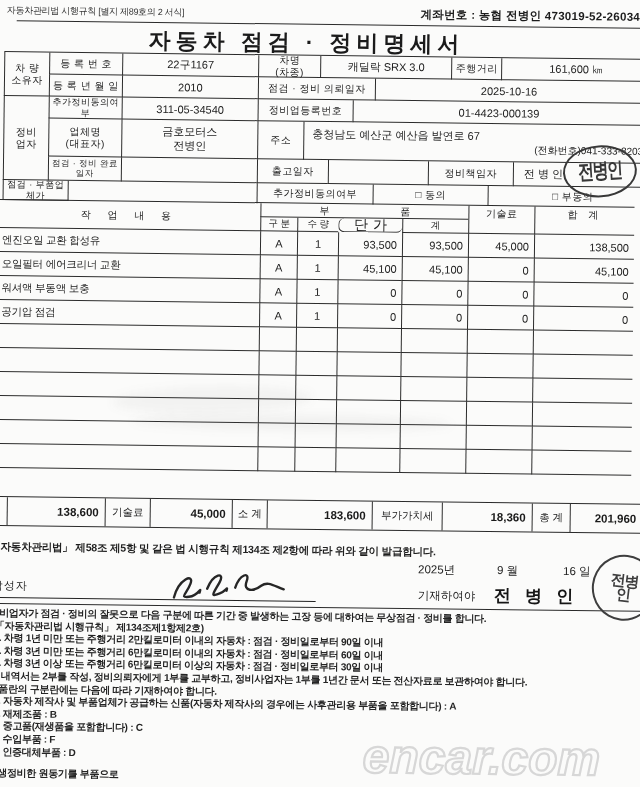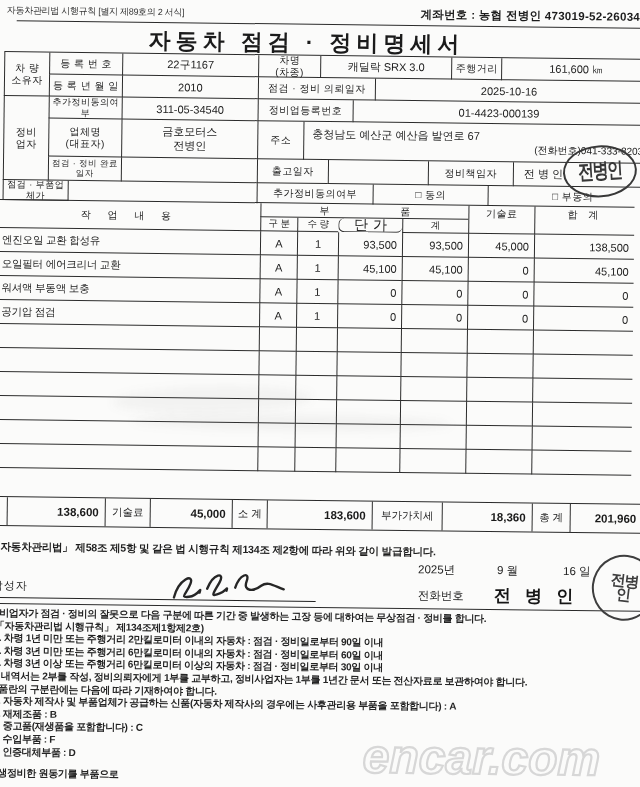--- a/index.html
+++ b/index.html
@@ -286,21 +286,21 @@
     <path d="M8 27 C15 9, 31 5, 26 15 C21 25, 13 28, 23 28 C33 28, 37 18, 34 25
              M42 22 C50 7, 62 7, 55 17 C48 27, 43 31, 54 28 C61 26, 63 21, 61 26
              M70 24 C76 11, 87 9, 82 19 C77 29, 88 30, 96 25 C103 21, 108 26, 118 31" fill="none" stroke="#262626" stroke-width="2.4" stroke-linecap="round" transform="rotate(-7 60 20)"></path>
   </svg>
   <div class="abs sigline"></div>
   <div class="abs fullline"></div>
 
   <div class="abs dt" style="top:561px;left:438px;">2025년</div>
   <div class="abs dt" style="top:561px;left:517px;">9 월</div>
   <div class="abs dt" style="top:561px;left:583px;">16 일</div>
-  <div class="abs dt" style="top:587px;left:438px;">전화번호</div>
+  <div class="abs dt" style="top:587px;left:438px;">기재하여야</div>
   <div class="abs ceoname" style="top:582px;left:514px;">전 병 인</div>
 
   <div class="abs stamp1">
     <span>전병인</span>
   </div>
   <div class="abs stamp2">
     <span>전병인</span>
   </div>
 
   <div class="abs notes">

